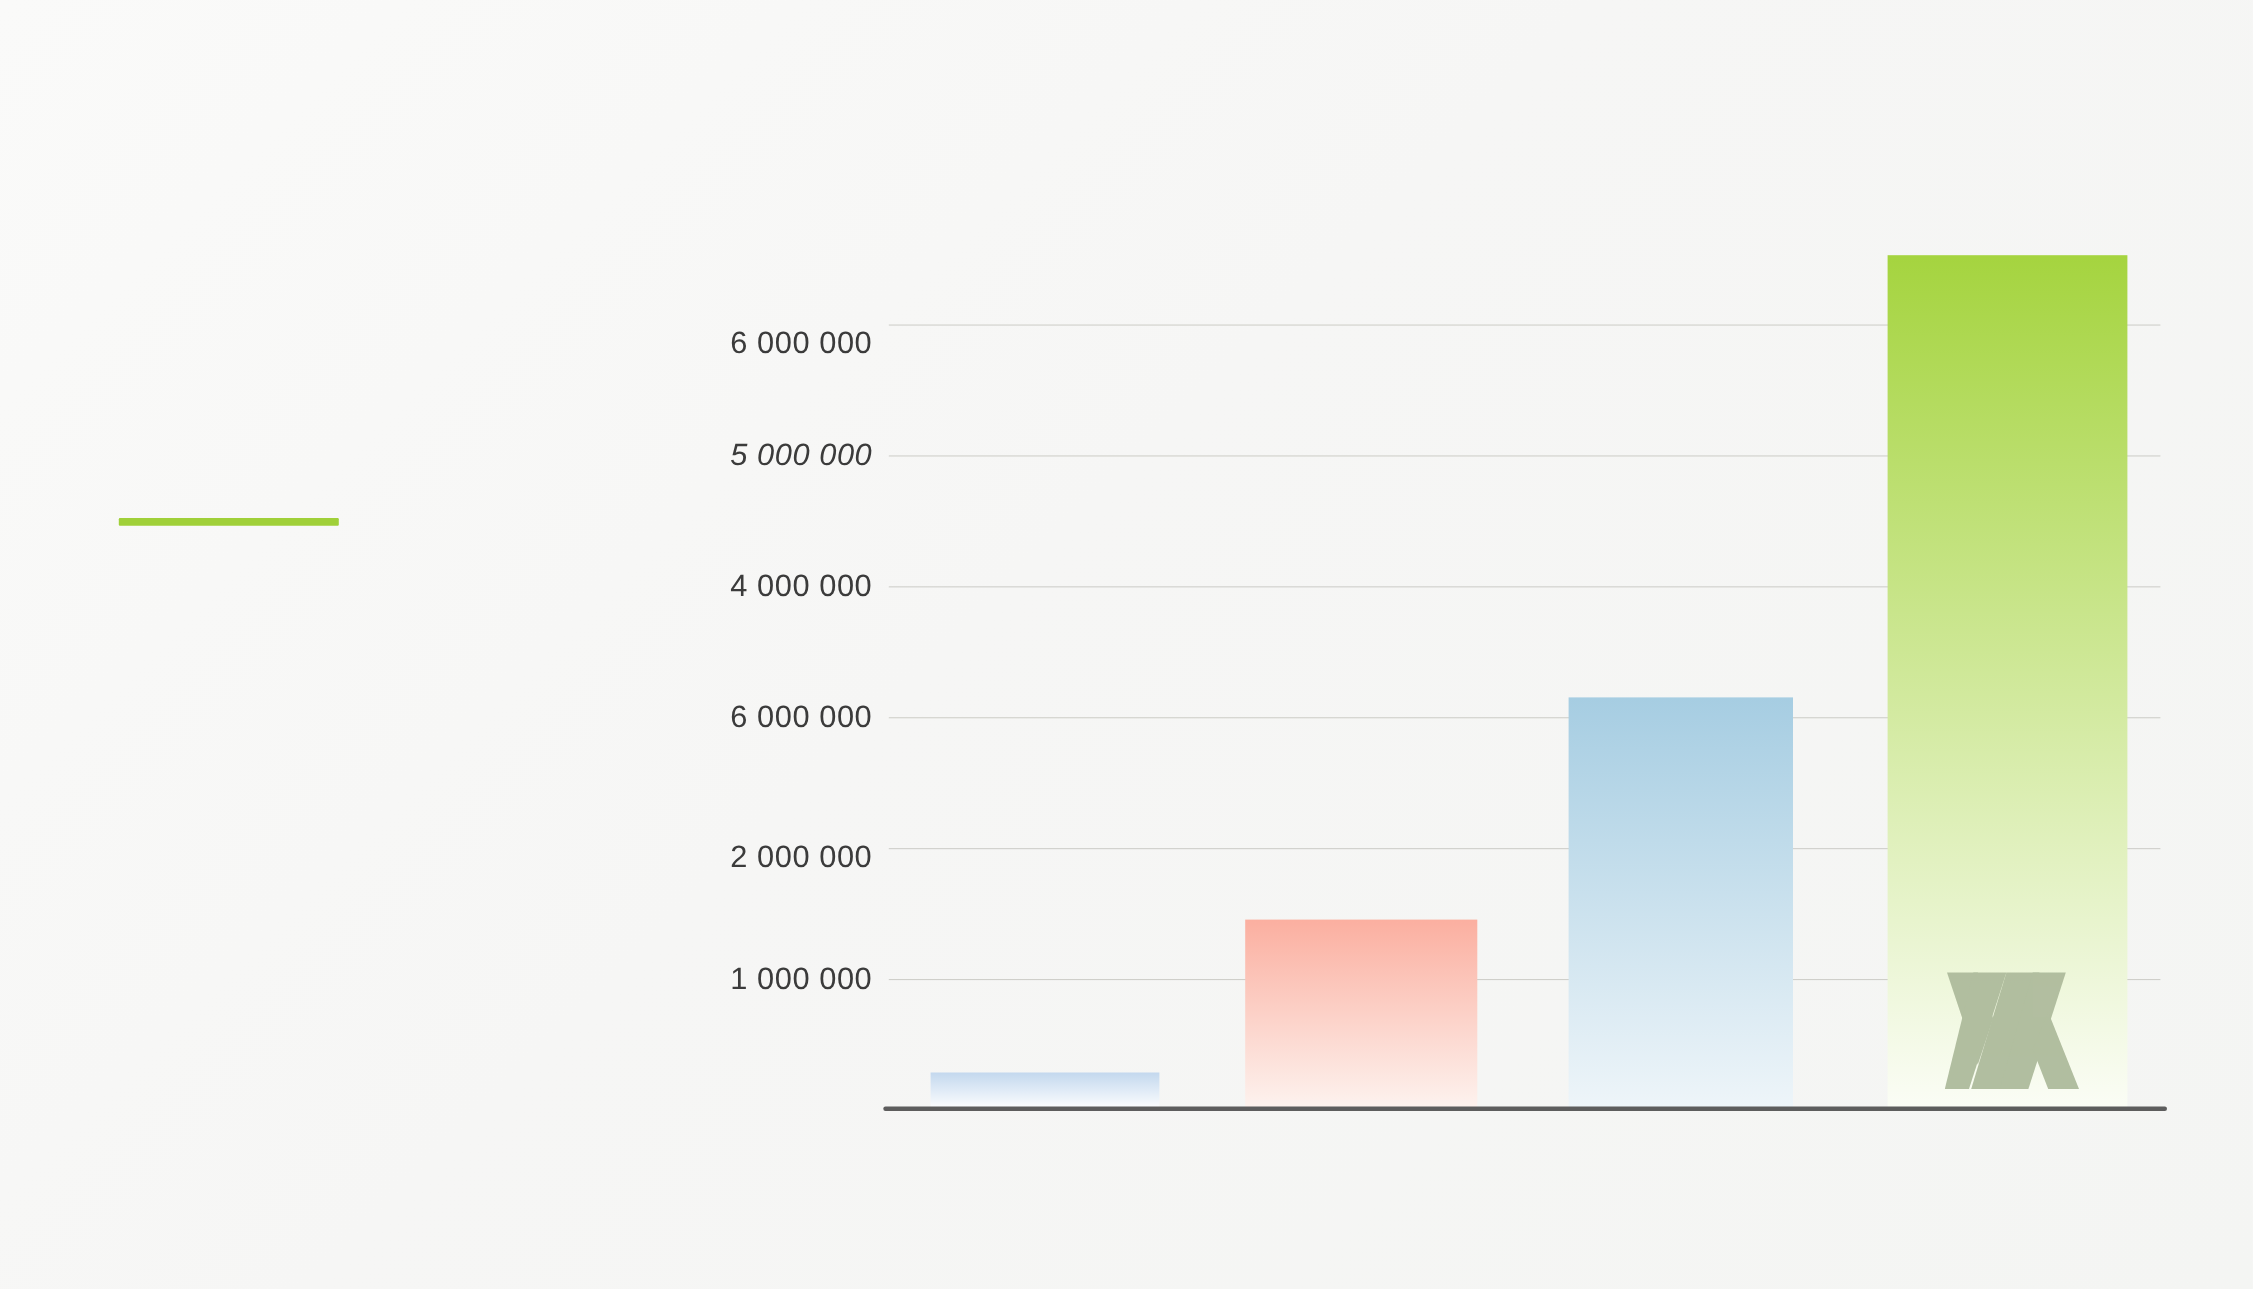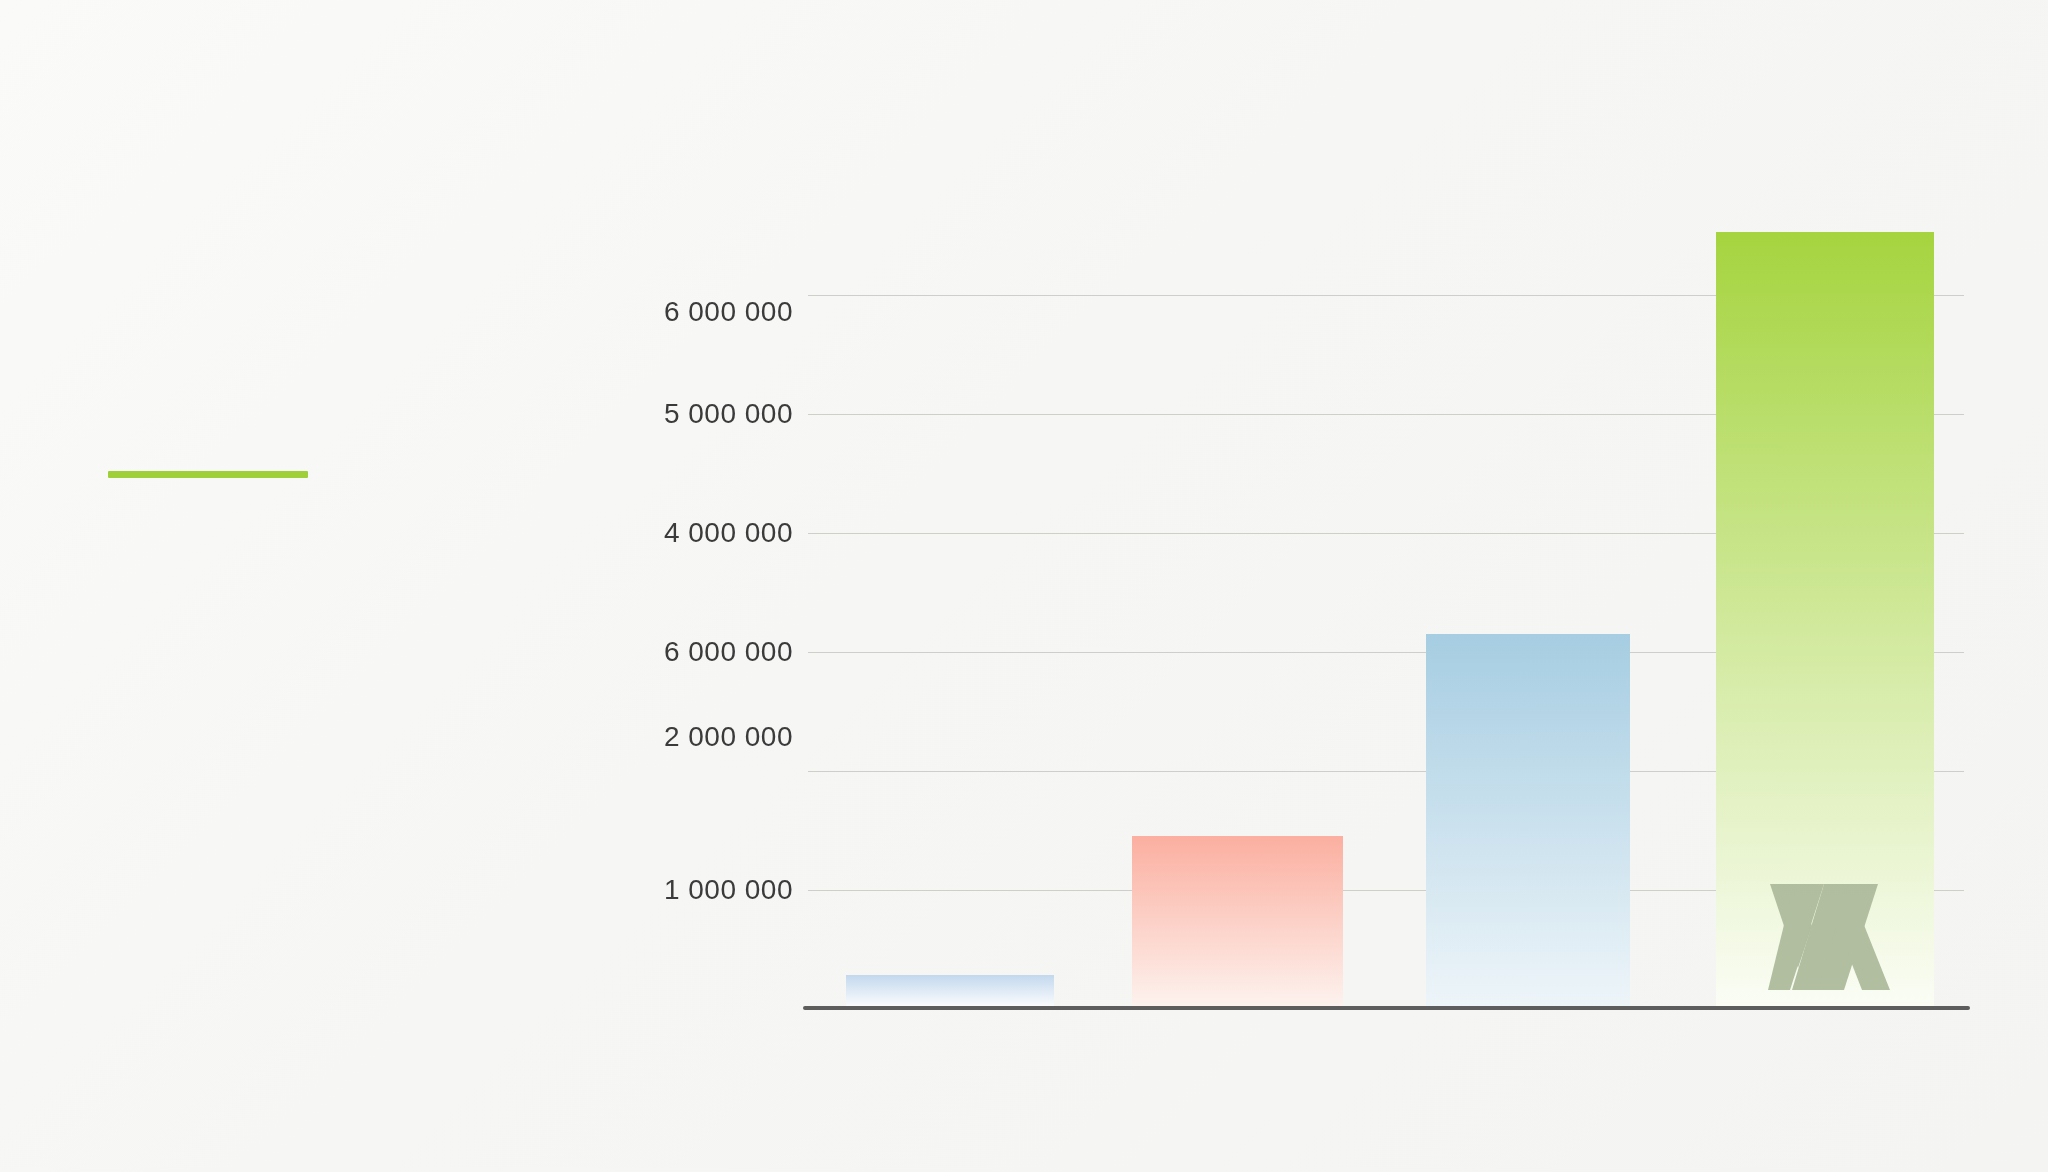--- a/index.html
+++ b/index.html
@@ -135,24 +135,24 @@
     <div id="gridlines">
         <div class="gridline" style="top: 890px; background: rgb(207, 207, 202);"></div>
         <div class="gridline" style="top: 771px; background: rgb(207, 207, 202);"></div>
         <div class="gridline" style="top: 652px; background: rgb(207, 207, 202);"></div>
         <div class="gridline" style="top: 533px; background: rgb(207, 207, 202);"></div>
         <div class="gridline" style="top: 414px; background: rgb(207, 207, 202);"></div>
         <div class="gridline" style="top: 295px; background: rgb(207, 207, 202);"></div>
       </div>
     <div id="yticks">
         <div class="ytick-label" style="top: 890px; color: rgb(59, 59, 59);">1 000 000</div>
-        <div class="ytick-label" style="top: 737px; color: rgb(59, 59, 59);">2 000 000</div>
+        <div class="ytick-label" style="top: 779px; color: rgb(59, 59, 59);">2 000 000</div>
         <div class="ytick-label" style="top: 652px; color: rgb(59, 59, 59);">6 000 000</div>
         <div class="ytick-label" style="top: 533px; color: rgb(59, 59, 59);">4 000 000</div>
-        <div class="ytick-label" style="top: 414px; color: rgb(59, 59, 59);">5 000 000</div>
+        <div class="ytick-label" style="top: 414px; color: rgb(59, 59, 59); font-style: italic;">5 000 000</div>
         <div class="ytick-label" style="top: 312px; color: rgb(59, 59, 59); margin-left: 31px;">6 000 000</div>
       </div>
     <div id="bars">
         <div class="bar" style="left: 846px; width: 208px; height: 34.51px;">
           <div class="bar-fill" style="background: linear-gradient(rgb(195, 216, 238) 0%, rgb(255, 255, 255) 100%);"></div>
         </div>
         <div class="bar" style="left: 1132px; width: 211px; height: 172.55px;">
           <div class="bar-fill" style="background: linear-gradient(rgb(251, 175, 160) 0%, rgb(253, 243, 239) 100%);"></div>
         </div>
         <div class="bar" style="left: 1426px; width: 204px; height: 374.85px;">

